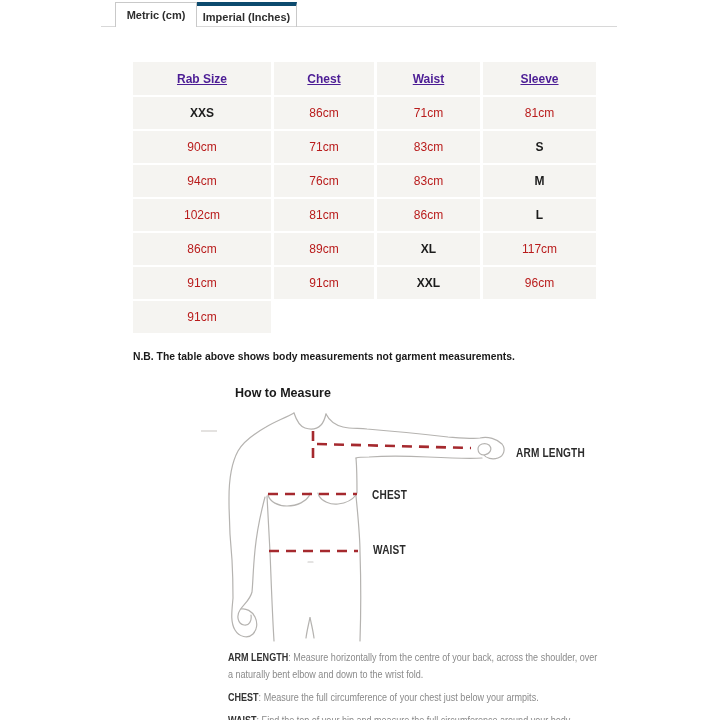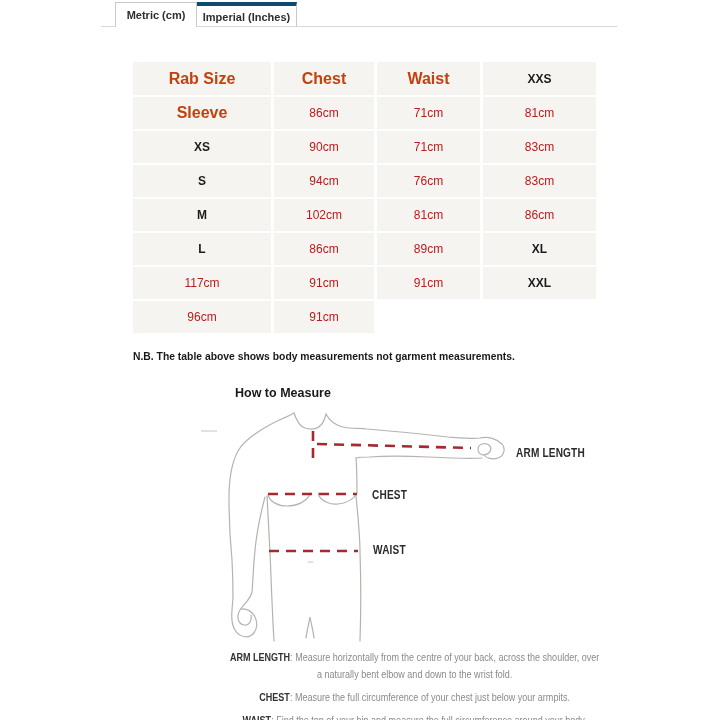--- a/index.html
+++ b/index.html
@@ -1,34 +1,34 @@
 <!DOCTYPE html>
 <html><head>
 <meta charset="utf-8">
 <style>
   * { margin:0; padding:0; box-sizing:border-box; }
   html,body { background:#fff; }
   body { font-family:"Liberation Sans", sans-serif; }
-  .page { position:relative; width:720px; height:720px; background:#fff; overflow:hidden;text-align:center; }
+  .page { position:relative; width:720px; height:720px; background:#fff; overflow:hidden; }
 
   
   .tabs-underline { position:absolute; left:101px; top:26px; width:516px; height:1px; background:#d8d8d8; z-index:1; }
   .tab { position:absolute; top:2px; height:25px; display:flex; align-items:center; justify-content:center;
          font-size:11px; font-weight:bold; color:#2e2e2e; cursor:pointer; z-index:2; }
   .tab-active { left:115px; width:82px; background:#fff; border:1px solid #c9c9c9; border-bottom:none; }
   .tab-inactive { left:197px; width:100px; border-top:4px solid #0c4a6e; border-right:1px solid #c9c9c9; }
 
   
   .sizetable { position:absolute; left:133px; top:62px; display:grid;
                grid-template-columns:138px 100px 103px 113px;
                grid-template-rows:33px repeat(7, 32px);
                gap:2px 3px; }
   .cell { background:#f5f4f1; display:flex; align-items:center; justify-content:center;
           font-size:12px; color:#b91c1c; }
-  .cell.hdr { font-weight:bold; color:#c2410c; font-size:16px; }
+  .cell.hdr { font-weight:bold; color:#4c1d95; font-size:12px;text-decoration:underline; }
   .cell.size { font-weight:bold; color:#1c1c1c; }
 
   .note { position:absolute; left:133px; top:350px; font-size:11.5px; font-weight:bold; color:#1a1a1a;
           white-space:nowrap; transform:scaleX(0.9); transform-origin:left top; }
 
   .htm-title { position:absolute; left:228px; top:386px; font-size:12.5px; font-weight:bold; color:#1a1a1a;padding-left:7px; }
 
   
   .diagram { position:absolute; left:190px; top:400px; width:340px; height:245px; }
   .dlabel { position:absolute; font-size:12px; font-weight:bold; color:#2b2b2b;
@@ -54,28 +54,27 @@
     <span>Metric (cm)</span>
   </div>
   <div class="tab tab-inactive">
     <span>Imperial (Inches)</span>
   </div>
 
   <div class="sizetable">
     <div class="cell hdr">Rab Size</div>
     <div class="cell hdr">Chest</div>
     <div class="cell hdr">Waist</div>
+    <div class="cell hdr">Sleeve</div>
+
     <div class="cell size">XXS</div>
-
-    <div class="cell hdr">Sleeve</div>
     <div class="cell">86cm</div>
     <div class="cell">71cm</div>
     <div class="cell">81cm</div>
 
-    <div class="cell size">XS</div>
     <div class="cell">90cm</div>
     <div class="cell">71cm</div>
     <div class="cell">83cm</div>
 
     <div class="cell size">S</div>
     <div class="cell">94cm</div>
     <div class="cell">76cm</div>
     <div class="cell">83cm</div>
 
     <div class="cell size">M</div>

